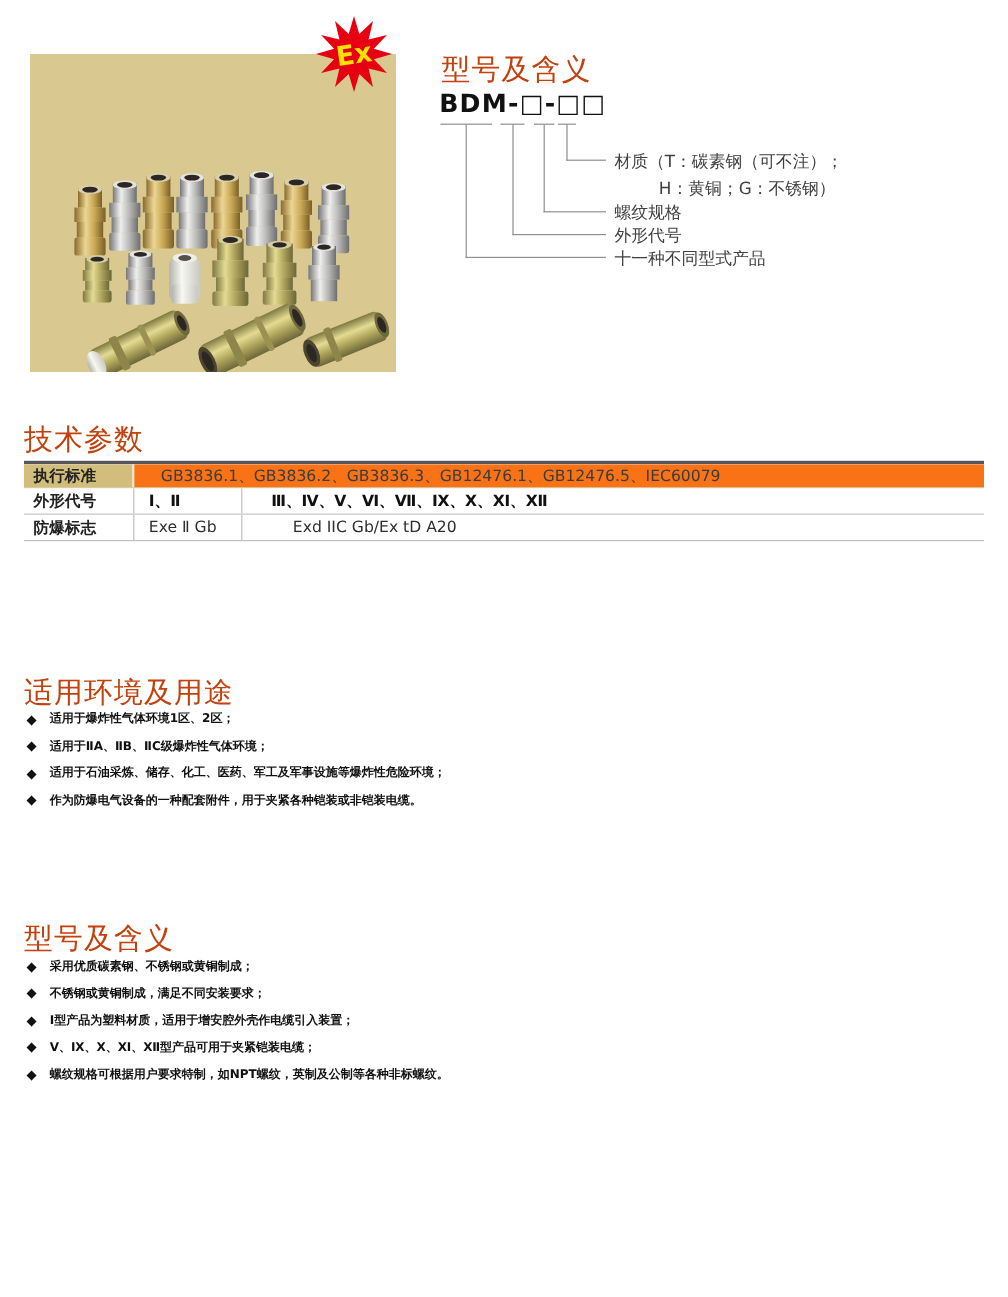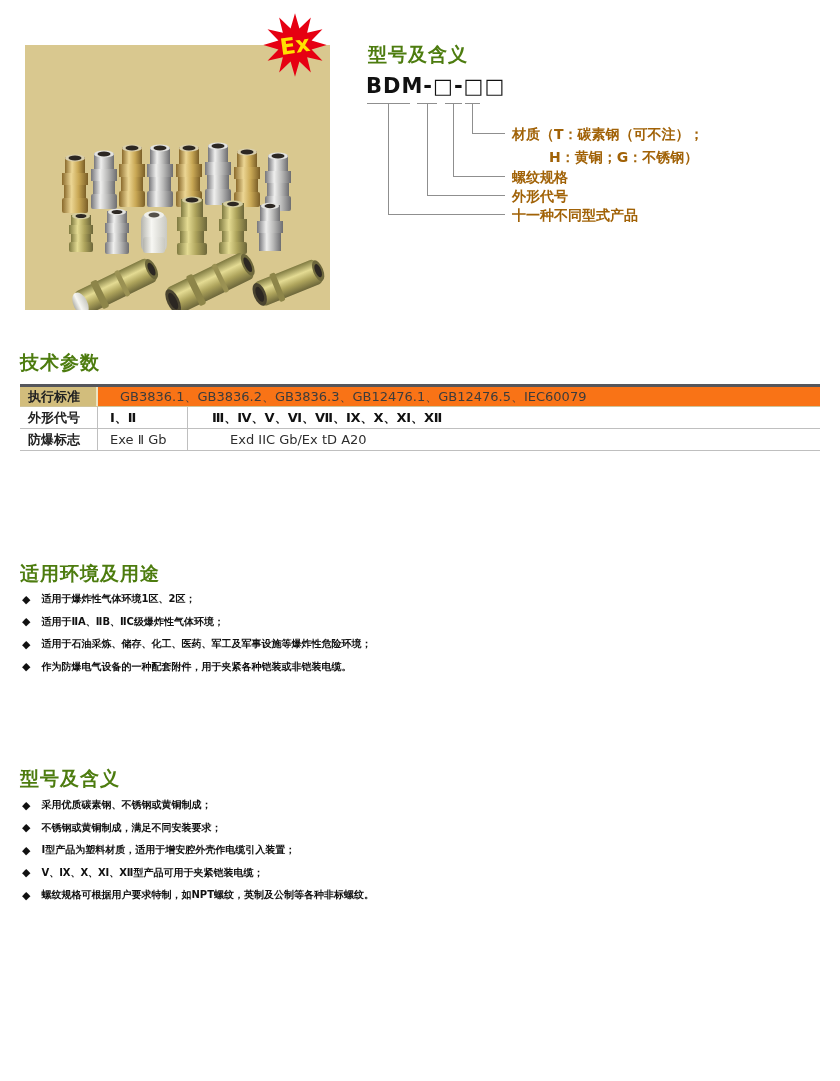--- a/index.html
+++ b/index.html
@@ -12,37 +12,37 @@
 
   
   .photo { left:25px; top:45px; width:305px; height:265px; background:#d9c88f; }
   .photo svg { display:block; }
 
   
   .ex-star { left:261px; top:12px; width:68px; height:66px; }
   .ex-star text { font-family:"DejaVu Sans", sans-serif; font-weight:bold; }
 
   
-  .sec-title { color:#4d7c0f; font-weight:bold; font-size:19px; letter-spacing:1px; }
+  .sec-title { color:#c2410c; font-weight:normal; font-size:24px; letter-spacing:1px; }
 
   
   .model-title { left:368px; top:42px; }
   .model-code { left:366px; top:74px; font-size:21px; font-weight:bold; color:#111; letter-spacing:1px; }
   .u-seg { height:1px; background:#8f8f8f; top:103px; }
   .lead { border-left:1px solid #8f8f8f; border-bottom:1px solid #8f8f8f; top:104px; }
-  .d-label { font-size:14px; font-weight:bold; color:#a16207; white-space:nowrap; }
+  .d-label { font-size:14px; font-weight:normal; color:#404040; white-space:nowrap; }
 
   
   .tech-title { left:20px; top:350px; }
   .t-table { left:20px; top:384px; width:800px; border-top:3px solid #55565b; font-size:13px; }
   .t-row { display:flex; align-items:center; border-bottom:1px solid #bfbfbf; background:#ffffff; }
   .t-row.hdr { border-bottom:1px solid #cfc49a; }
   .r1 { height:20px; }
   .rn { height:22px; }
-  .t-label { width:78px; padding-left:8px; font-weight:bold; color:#222; align-self:stretch; display:flex; align-items:center; }
+  .t-label { width:92px; padding-left:8px; font-weight:bold; color:#222; align-self:stretch; display:flex; align-items:center; }
   .hdr .t-label { background:#d2bd7c; border-right:2px solid #ece4c2; }
   .rn .t-label { border-right:1px solid #bfbfbf; }
   .hdr .t-val { flex:1; background:#f97316; padding-left:22px; color:#3c3c3c; align-self:stretch; display:flex; align-items:center; }
   .t-col2 { width:90px; padding-left:12px; align-self:stretch; display:flex; align-items:center; border-right:1px solid #bfbfbf; }
   .t-col3 { flex:1; padding-left:24px; }
   .bold { font-weight:bold; color:#111; }
   .mid { color:#2e2e2e; }
 
   
   .blist { list-style:none; }

